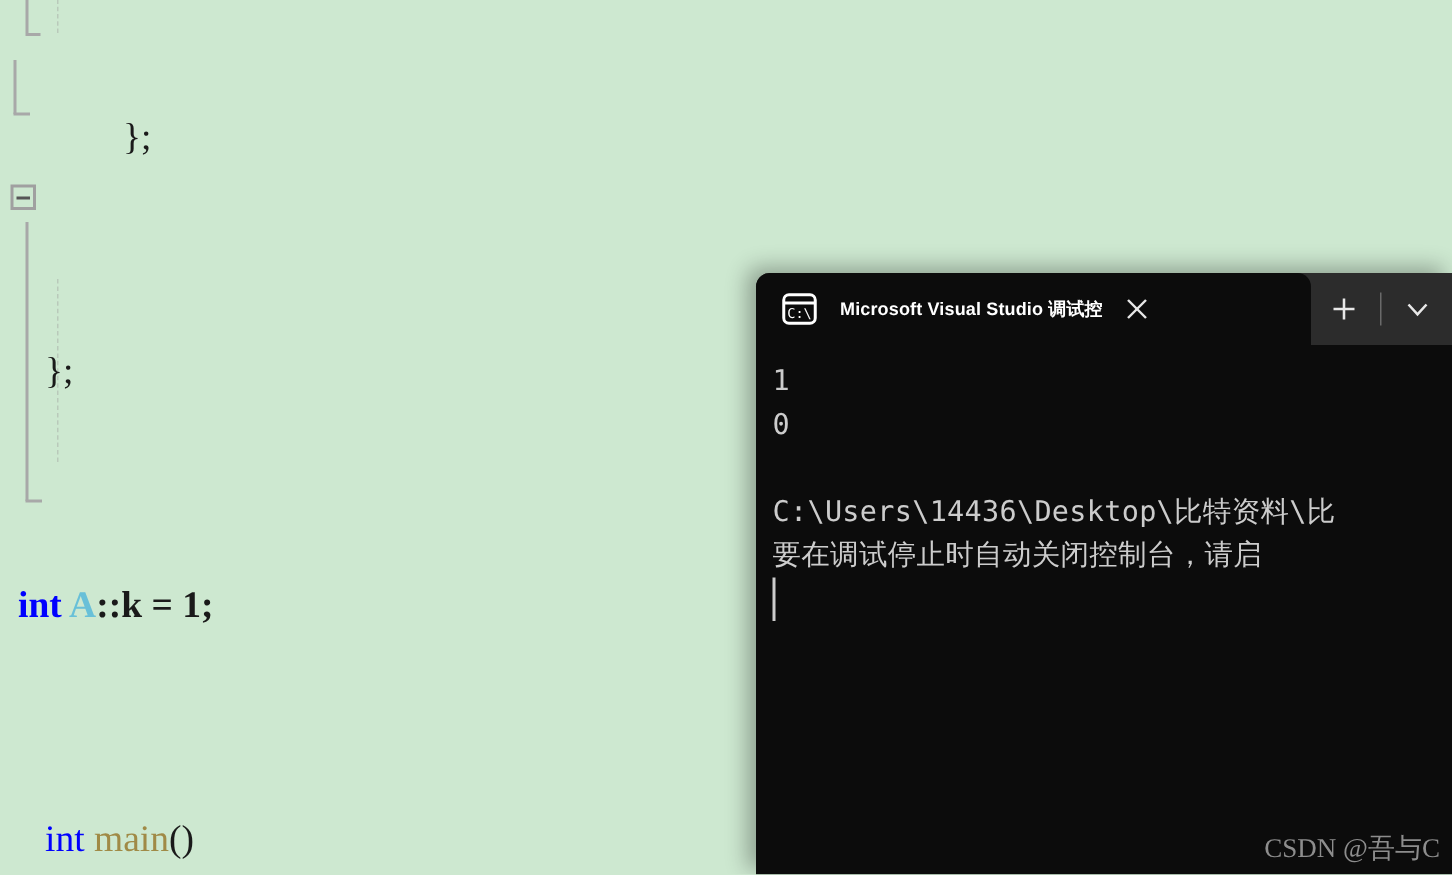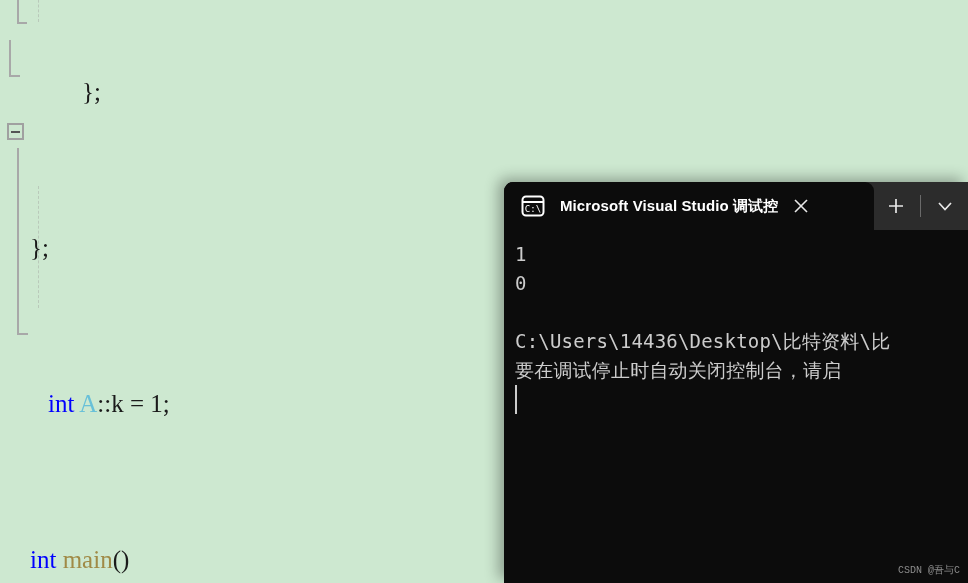--- a/index.html
+++ b/index.html
@@ -115,21 +115,21 @@
     box-sizing: border-box;
   }
   .tab-icon {
     width: 26px; height: 26px;
     flex: 0 0 26px;
     margin-right: 14px;
     display: block;
   }
   .tab-title {
     color: #ffffff;
-    font-size: 15px;
+    font-size: 12px;
     font-family: "Liberation Sans", sans-serif;
     font-weight: 600;
     white-space: nowrap;
     overflow: hidden;
     max-width: 250px;
     letter-spacing: 0.1px;
   }
   .tab-close {
     margin-left: 10px;
     width: 26px; height: 26px;
@@ -179,22 +179,22 @@
     width: 2px;
     height: 29px;
     background: #cccccc;
     margin-top: 0px;
   }
   .watermark {
     position: absolute;
     right: 8px;
     bottom: 6px;
     color: #8d8d8d;
-    font-size: 10px;
-    font-family: Liberation Mono, monospace;
+    font-size: 18px;
+    font-family: Liberation Serif, serif;
     white-space: nowrap;
   }
 </style>
 </head>
 <body>
 
 <div id="screen">
 
   <div class="editor">
 
@@ -211,21 +211,21 @@
 
     <div class="guide" style="left:38px; top:186px; height:122px;"></div>
 
     <div class="collapse-box" style="left:7px; top:123px;"></div>
 
     <div class="code-area" style="left:0px; top:-6px;">
       <div class="code-line" style="padding-left:82px;"><span class="plain">};</span></div>
 
       <div class="code-line" style="padding-left:30px;"><span class="plain">};</span></div>
 
-      <div class="code-line" style="padding-left:48px;"><span class="kw">int</span><span class="plain"> </span><span class="type">A</span><span class="plain">::k = 1;</span></div>
+      <div class="code-line" style="padding-left:12px;font-weight:bold;"><span class="kw">int</span><span class="plain"> </span><span class="type">A</span><span class="plain">::k = 1;</span></div>
 
       <div class="code-line" style="padding-left:30px;"><span class="kw">int</span><span class="plain"> </span><span class="fn">main</span><span class="plain">()</span></div>
 
       
 
       
 
       
 
       

